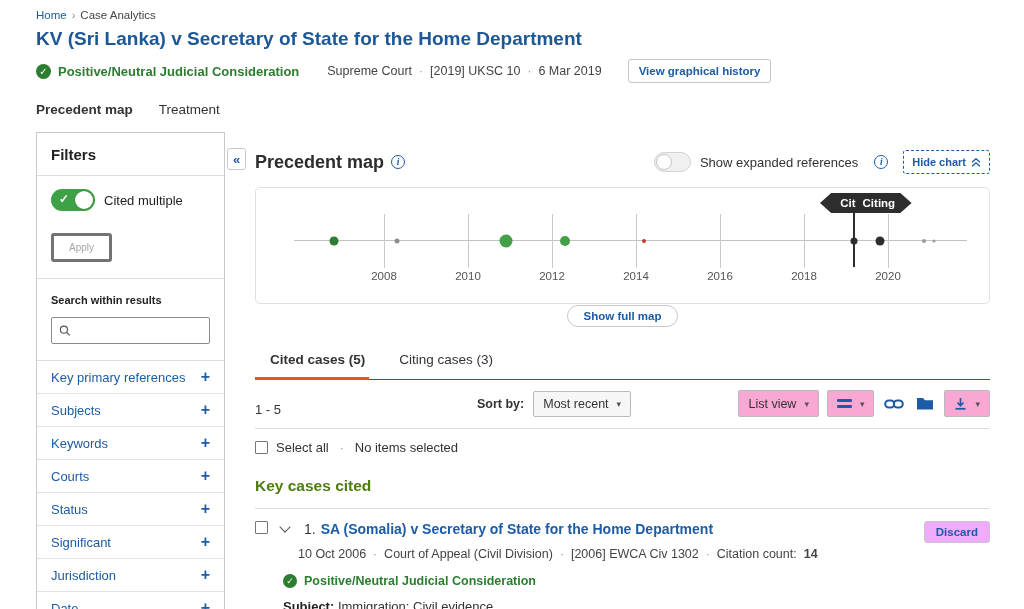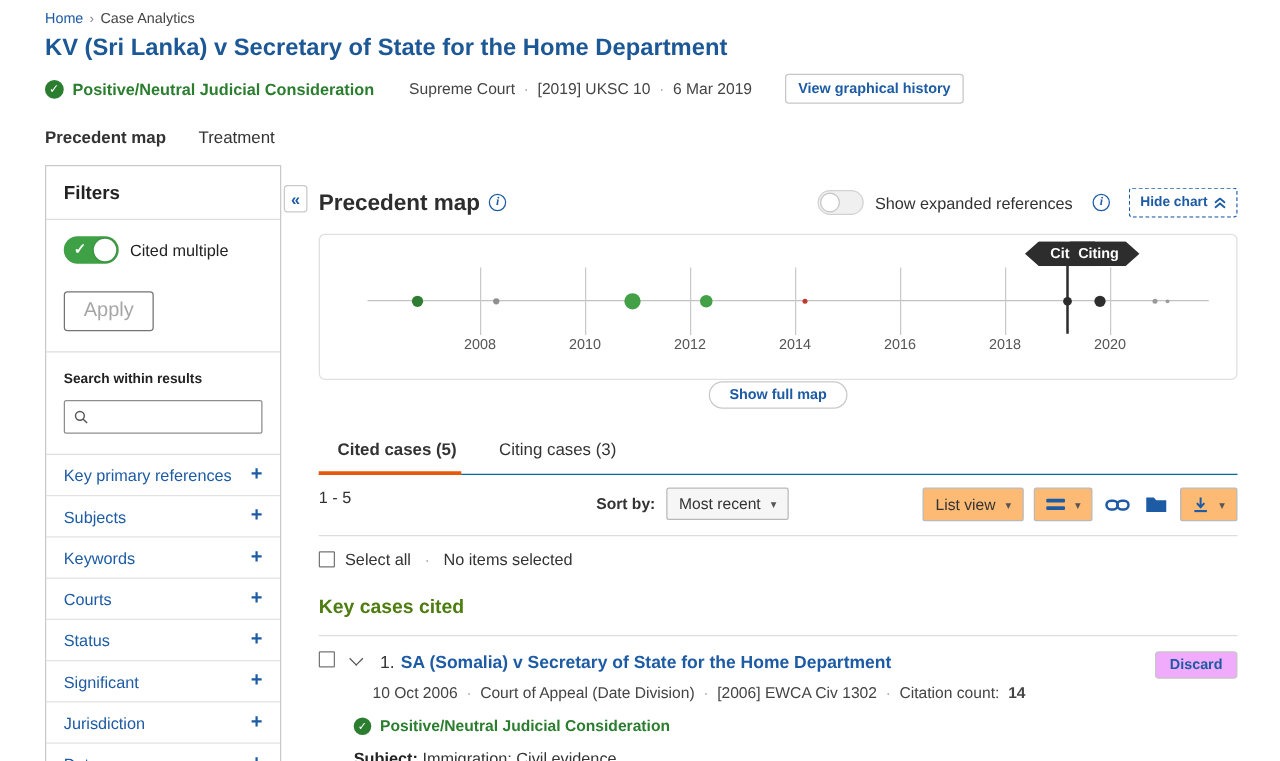--- a/index.html
+++ b/index.html
@@ -27,22 +27,22 @@
   
   .content { display:flex; align-items:flex-start; margin-top:9px; }
   .sidebar { width:189px; margin-left:36px; border:1px solid #c9c9c9; background:#fff; height:520px; }
   .sb-title { font-size:15px; font-weight:bold; color:#222; padding:13px 14px 12px; border-bottom:1px solid #ddd; }
   .sb-block { padding:13px 14px 16px; border-bottom:1px solid #ddd; }
   .toggle-row { display:flex; align-items:center; gap:9px; }
   .toggle-on { width:44px; height:22px; border-radius:11px; background:#3fa145; position:relative; cursor:pointer; flex:0 0 auto;}
   .toggle-on .tg-check { position:absolute; left:8px; top:3px; color:#fff; font-size:12px; font-weight:bold; }
   .toggle-on .knob { position:absolute; right:2px; top:2px; width:18px; height:18px; border-radius:50%; background:#fff; box-shadow:0 0 2px rgba(0,0,0,.3);}
   .toggle-label { font-size:13px; color:#222; }
-  .apply-btn { margin-top:22px; border:1px solid #737373; border-radius:3px; background:#fff;
-    color:#a6a6a6; font-size:16px; padding:6px 15px; font-family:inherit; }
+  .apply-btn { margin-top:22px; border:3px solid #737373; border-radius:3px; background:#fff;
+    color:#a6a6a6; font-size:10px; padding:6px 15px; font-family:inherit; }
   .sb-search-title { font-size:11px; font-weight:bold; color:#222; margin:2px 0 11px; }
   .search-box { display:flex; align-items:center; border:1px solid #8d8d8d; border-radius:2px; height:27px; padding:0 7px; background:#fff; gap:5px;}
   .search-box input { border:none; outline:none; width:100%; font-family:inherit; font-size:13px; }
   .filter-row { display:flex; justify-content:space-between; align-items:center; padding:8px 14px;
     border-bottom:1px solid #e2e2e2; color:#1d5ba4; font-size:13px; cursor:pointer; }
   .plus { color:#1d5ba4; font-size:16px; font-weight:bold; line-height:1;}
 
   
   .main { flex:1; position:relative; padding:0 34px 0 30px; }
   .collapse-btn { position:absolute; left:2px; top:16px; width:19px; height:22px; border:1px solid #c9c9c9;
@@ -76,29 +76,29 @@
   .show-map-btn { border:1px solid #c9c9c9; border-radius:12px; background:#fff; color:#1d5ba4;
     font-weight:bold; font-size:11.5px; padding:4px 16px; font-family:inherit; cursor:pointer;}
 
   
   .result-tabs { display:flex; gap:18px; margin-top:17px; border-bottom:1px solid #0369a1; font-size:13.5px; }
   .rtab { padding:8px 6px 10px 0; cursor:pointer; color:#333;}
   .rtab.active { font-weight:bold; border-bottom:3px solid #e8580c; margin-bottom:-1px; padding-left:15px; padding-right:4px;}
   .rtab.plain { padding-left:12px; }
 
   
-  .controls { display:flex; align-items:flex-start; margin-top:10px; font-size:13px; padding-bottom:11px; border-bottom:1px solid #ddd;}
+  .controls { display:flex; align-items:flex-end; margin-top:10px; font-size:13px; padding-bottom:11px; border-bottom:1px solid #ddd;}
   .range-text { color:#333; }
   .sort-group { display:flex; align-items:center; gap:9px; margin-left:196px; }
   .sort-label { font-weight:bold; font-size:12.5px; color:#333; }
   .dd { border:1px solid #b9b9b9; background:#f6f6f6; border-radius:2px; padding:5px 9px; font-size:12.5px;
     display:flex; gap:8px; align-items:center; color:#333; font-family:inherit; cursor:pointer;}
   .caret { color:#555; font-size:9px; }
   .view-group { margin-left:auto; display:flex; align-items:center; gap:8px; }
-  .btn-box { border:1px solid #b9b9b9; background:#fdba74; border-radius:2px; height:27px; padding:0 9px;
+  .btn-box { border:1px solid #b9b9b9; background:#f9a8d4; border-radius:2px; height:27px; padding:0 9px;
     display:flex; gap:8px; align-items:center; font-size:12.5px; color:#333; font-family:inherit; cursor:pointer;}
   .bars { display:flex; flex-direction:column; gap:3px; }
   .bars span { display:block; width:15px; height:3px; background:#1d5ba4; border-radius:1px;}
   .plain-icon-btn { background:none; border:none; padding:0 2px; cursor:pointer; display:flex; align-items:center;}
 
   
   .select-row { display:flex; align-items:center; gap:8px; margin-top:11px; font-size:13px; }
   .checkbox { width:13px; height:13px; border:1px solid #767676; border-radius:1px; background:#fff; flex:0 0 auto; cursor:pointer;}
   .sel-sep { color:#999; margin:0 3px; }
 
@@ -327,21 +327,21 @@
       <div class="case-head">
         <span class="checkbox"></span>
         <span class="chev-down"></span>
         <span class="case-num">1.</span>
         <a href="#" class="case-title">SA (Somalia) v Secretary of State for the Home Department</a>
         <button class="discard-btn">Discard</button>
       </div>
       <div class="case-meta">
         <span>10 Oct 2006</span>
         <span class="dot-sep">·</span>
-        <span>Court of Appeal (Date Division)</span>
+        <span>Court of Appeal (Civil Division)</span>
         <span class="dot-sep">·</span>
         <span>[2006] EWCA Civ 1302</span>
         <span class="dot-sep">·</span>
         <span>Citation count:</span>
         <b>14</b>
       </div>
       <div class="case-details">
         <div class="case-status">
           <span class="check-circle">✓</span>
           <span class="status-text">Positive/Neutral Judicial Consideration</span>

